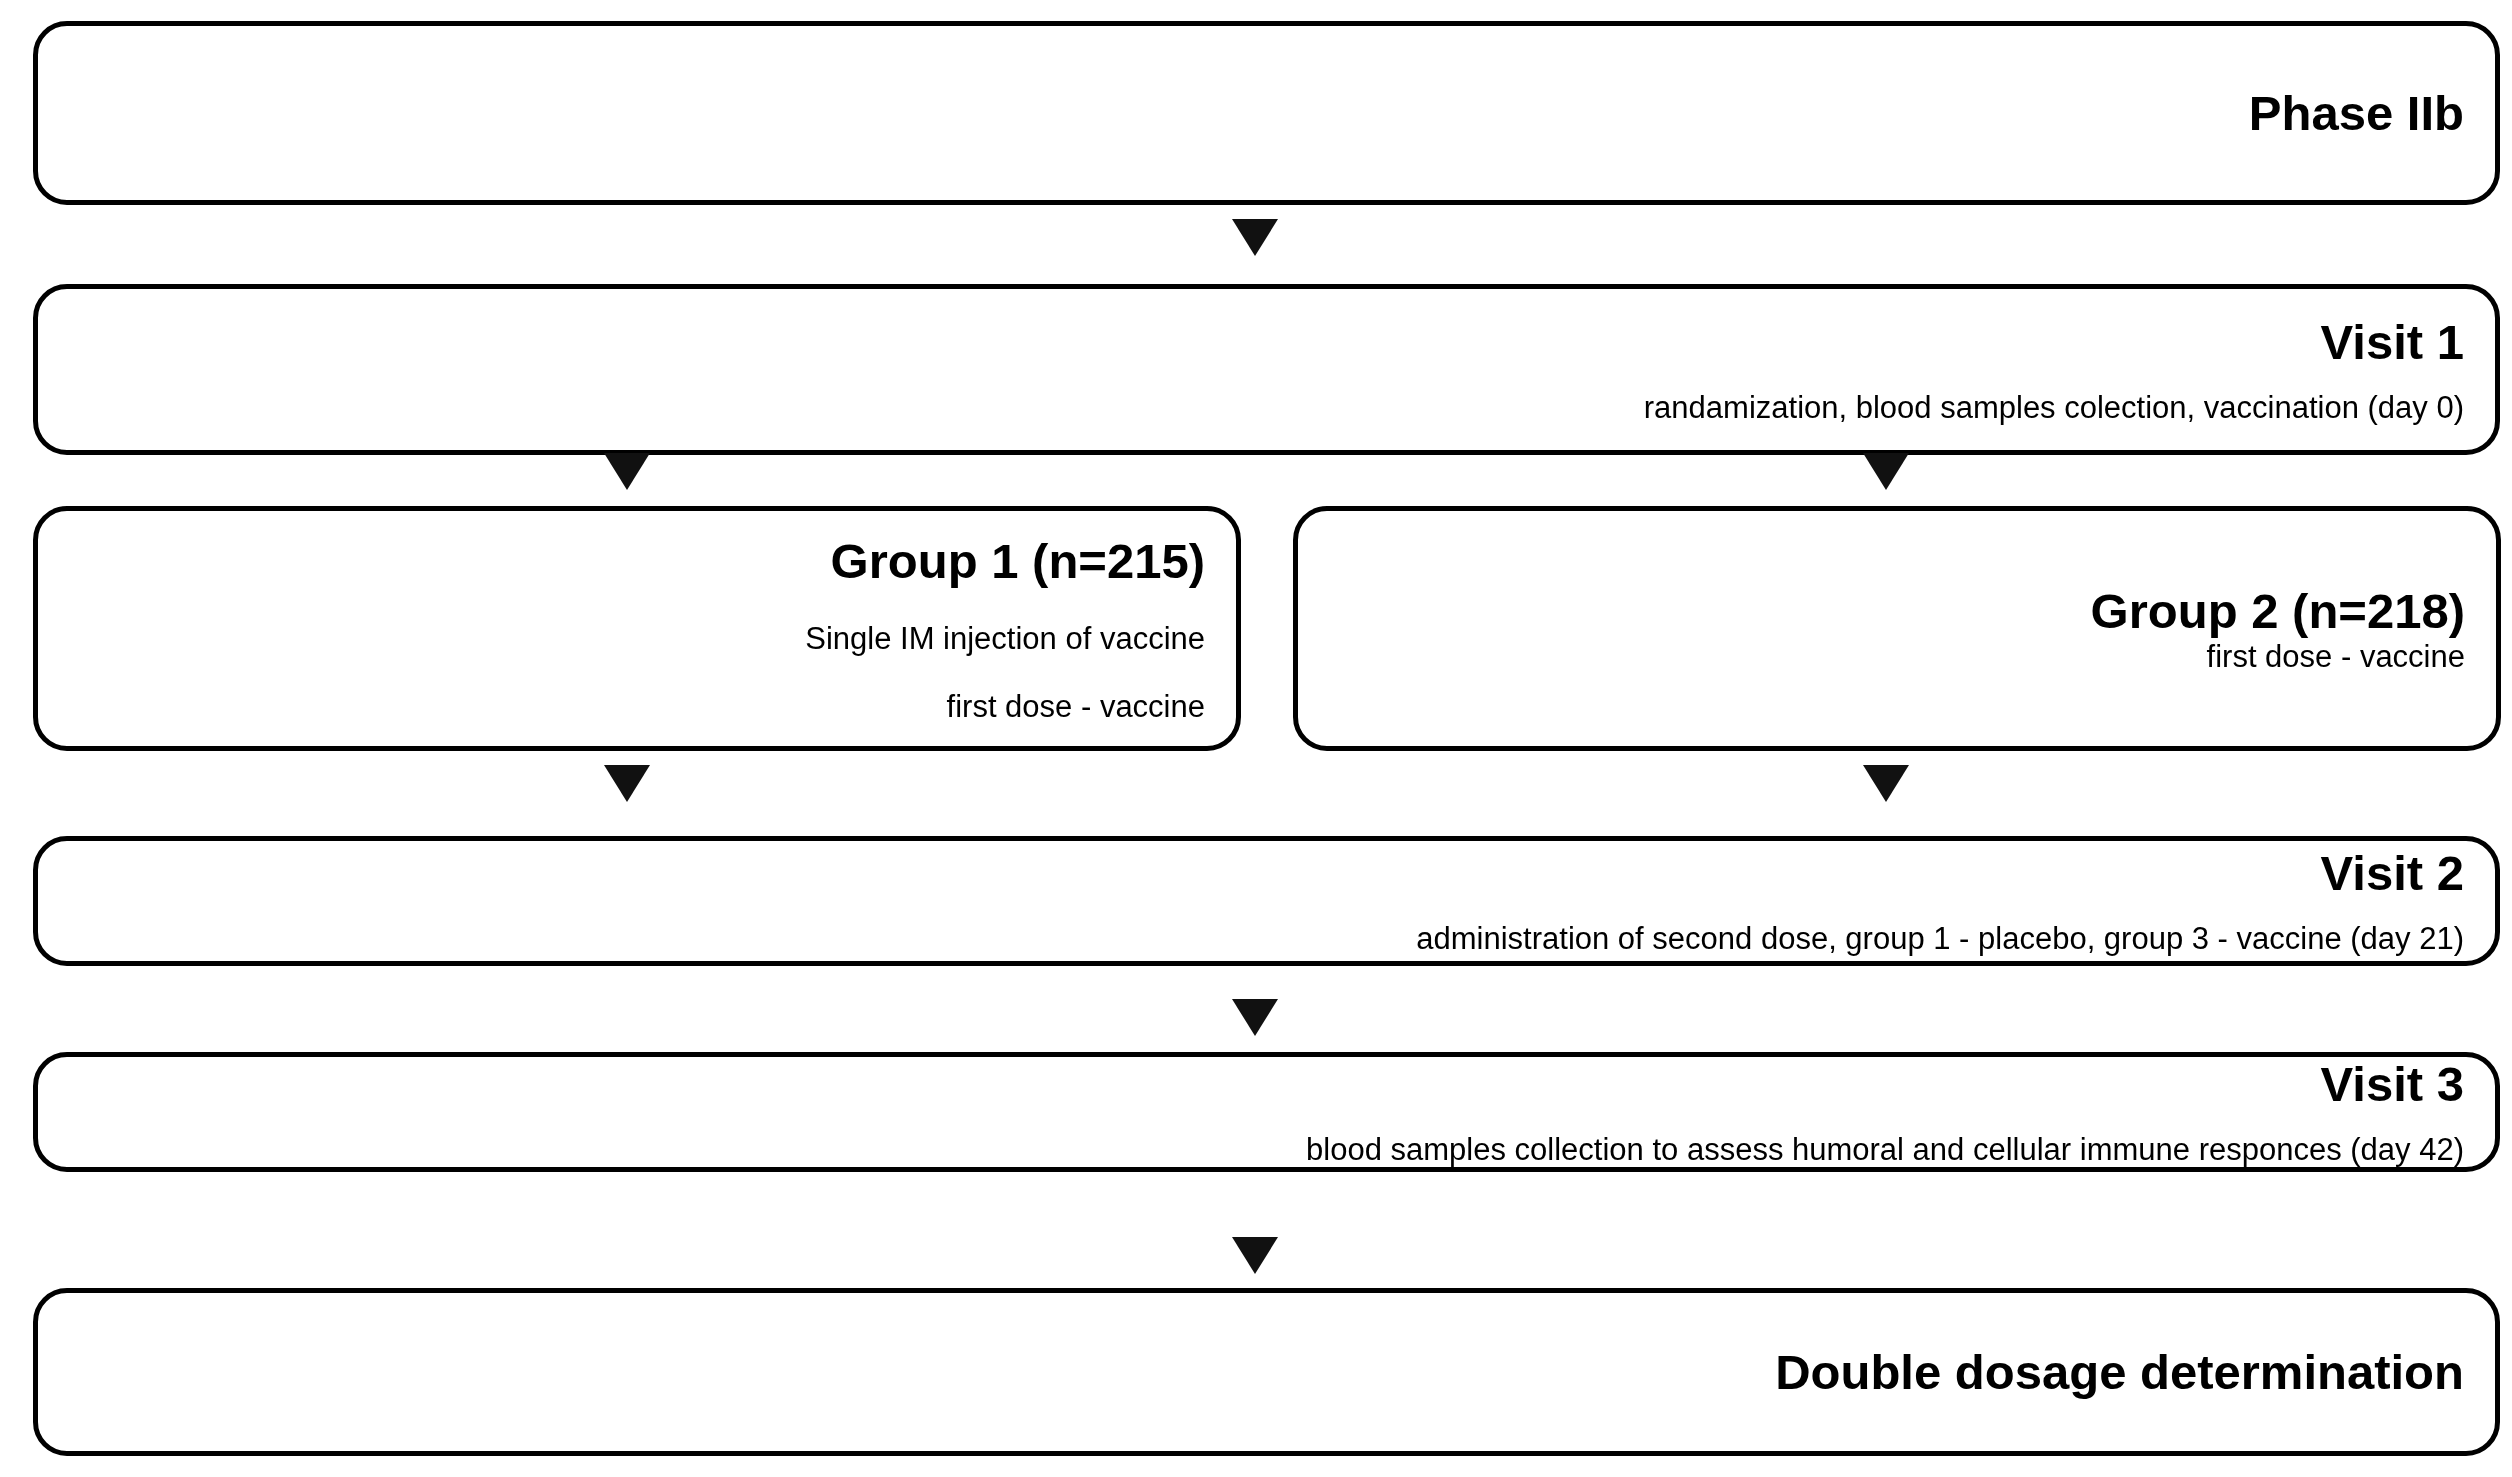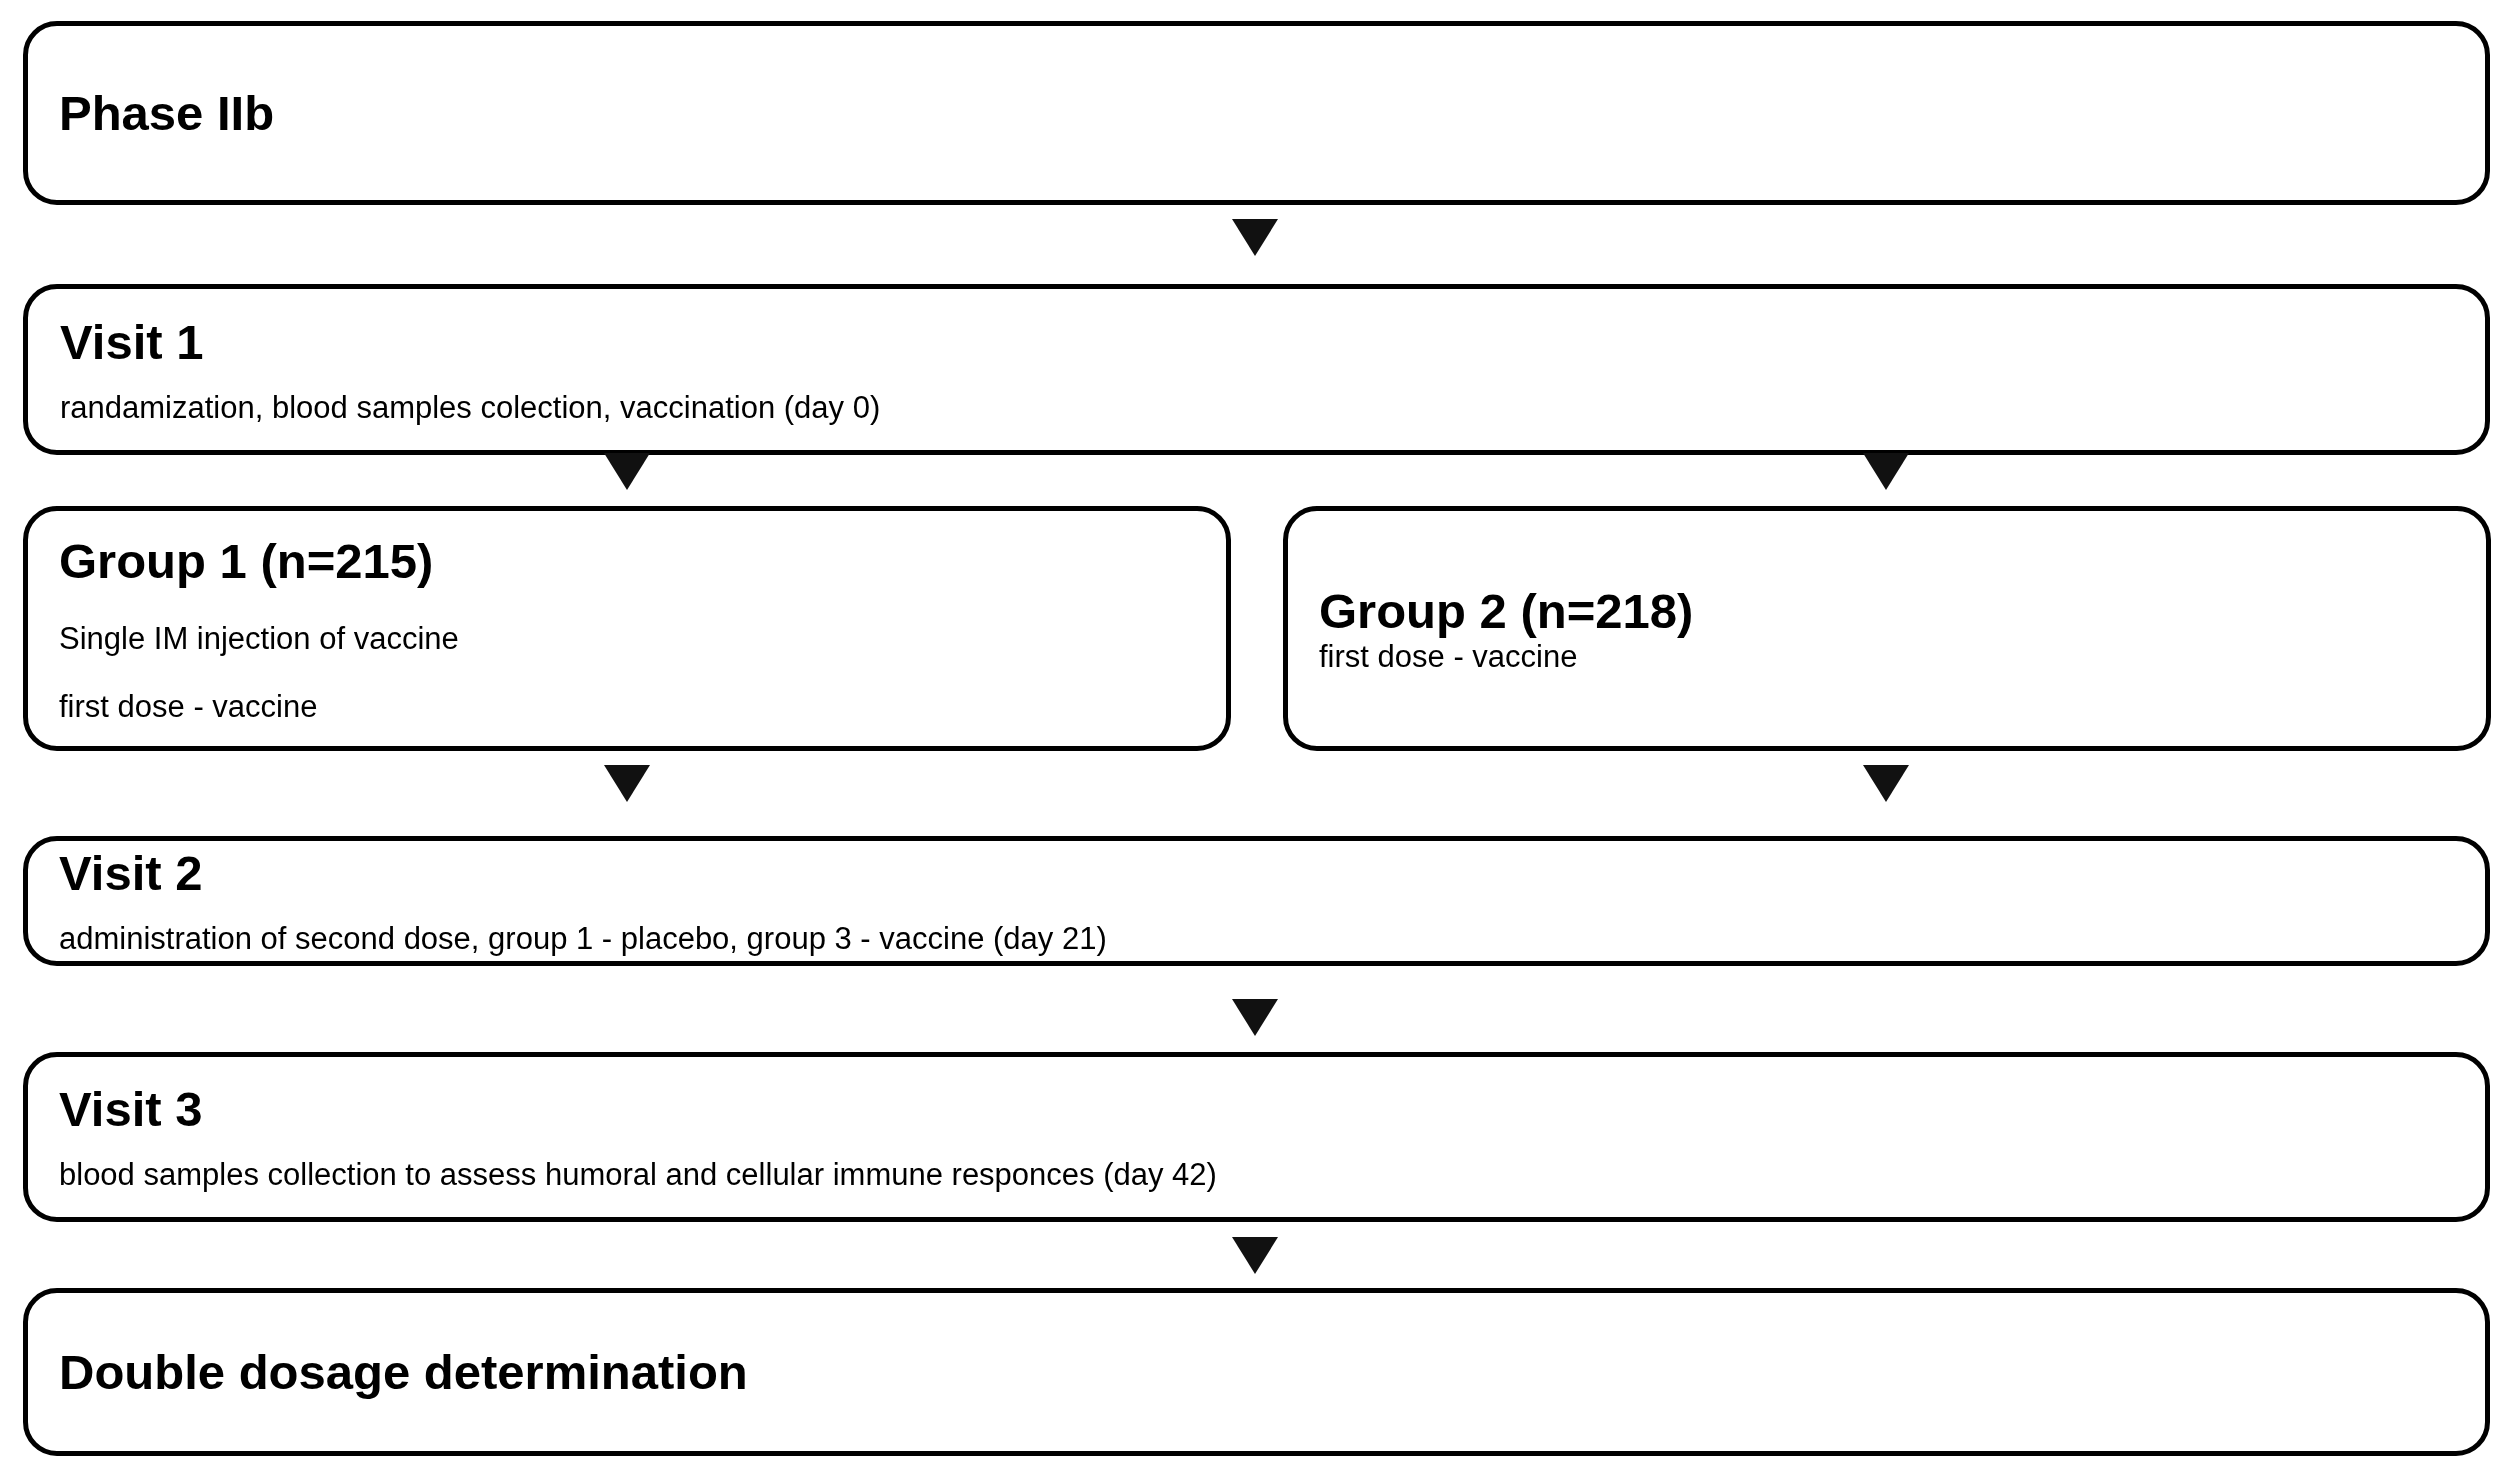--- a/index.html
+++ b/index.html
@@ -19,24 +19,25 @@
   }
   .node{
     position:absolute;
     box-sizing:border-box;
     background:var(--bg-color);
     border:5.4px solid var(--border-color);
     border-radius:34px;
     display:flex;
     flex-direction:column;
     justify-content:center;
-    align-items:flex-start;
+    align-items:flex-end;
     text-align:center;
     gap:20px;
     padding:7.6px 31px;
+    margin-left:10px;
   }
   .node-title{
     font-size:49px;
     font-weight:bold;
     line-height:1.15;
     white-space:nowrap;
   }
   .node-desc{
     font-size:31px;
     font-weight:normal;
@@ -52,21 +53,21 @@
     border-left:23px solid transparent;
     border-right:23px solid transparent;
     border-top:37px solid var(--arrow-color);
   }
   
   #node-phase  {top:21.4px;  height:184px;}
   #node-visit1 {top:284px; height:171px;padding-left:32px;}
   #node-group1 {top:506px; height:245px; left:23px;   width:1208px; gap:32px;}
   #node-group2 {top:506px; height:245px; left:1283px; width:1208px; gap:0;}
   #node-visit2 {top:836px;height:130px;}
-  #node-visit3 {top:1052px;height:170px;}
+  #node-visit3 {top:1052px;height:120px;}
   #node-outcome{top:1288px;height:168px;}
   #arrow-1 {left:1232px;top:219px;}
   #arrow-2a{left:604px; top:453px;}
   #arrow-2b{left:1863px;top:453px;}
   #arrow-3a{left:604px; top:765px;}
   #arrow-3b{left:1863px;top:765px;}
   #arrow-4 {left:1232px;top:999px;}
   #arrow-5 {left:1232px;top:1237px;}
 </style>
 </head>

